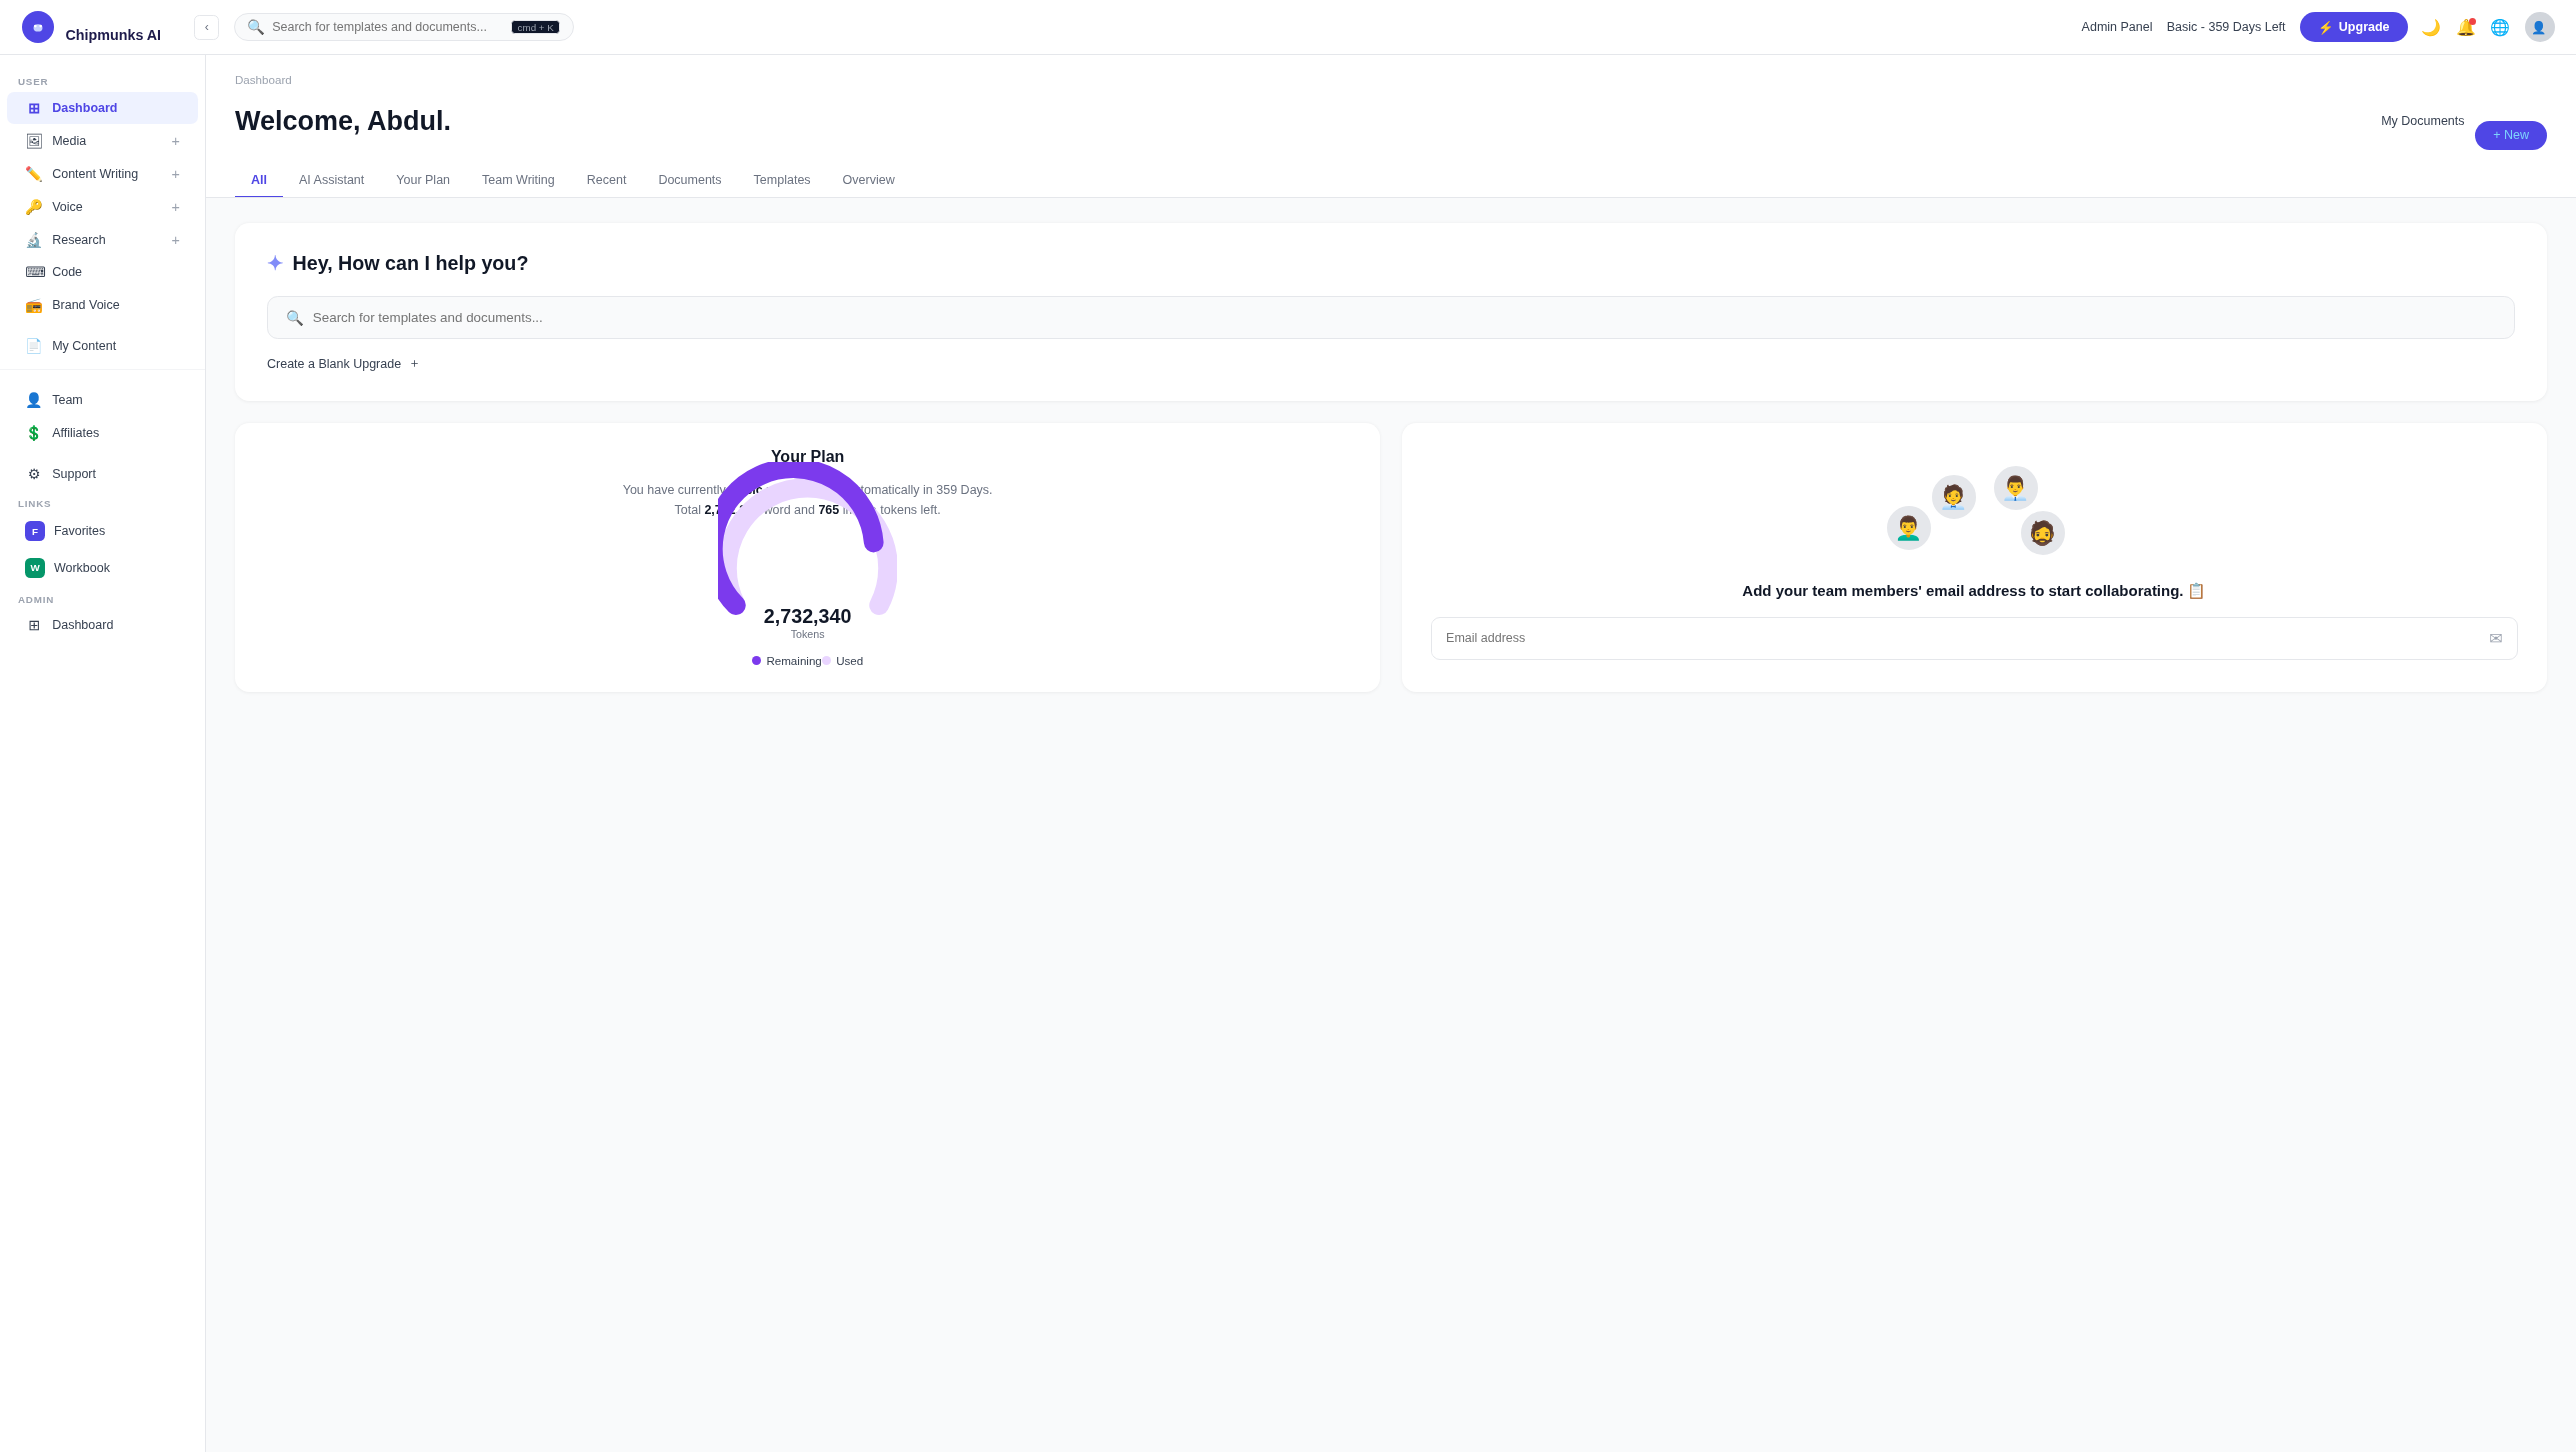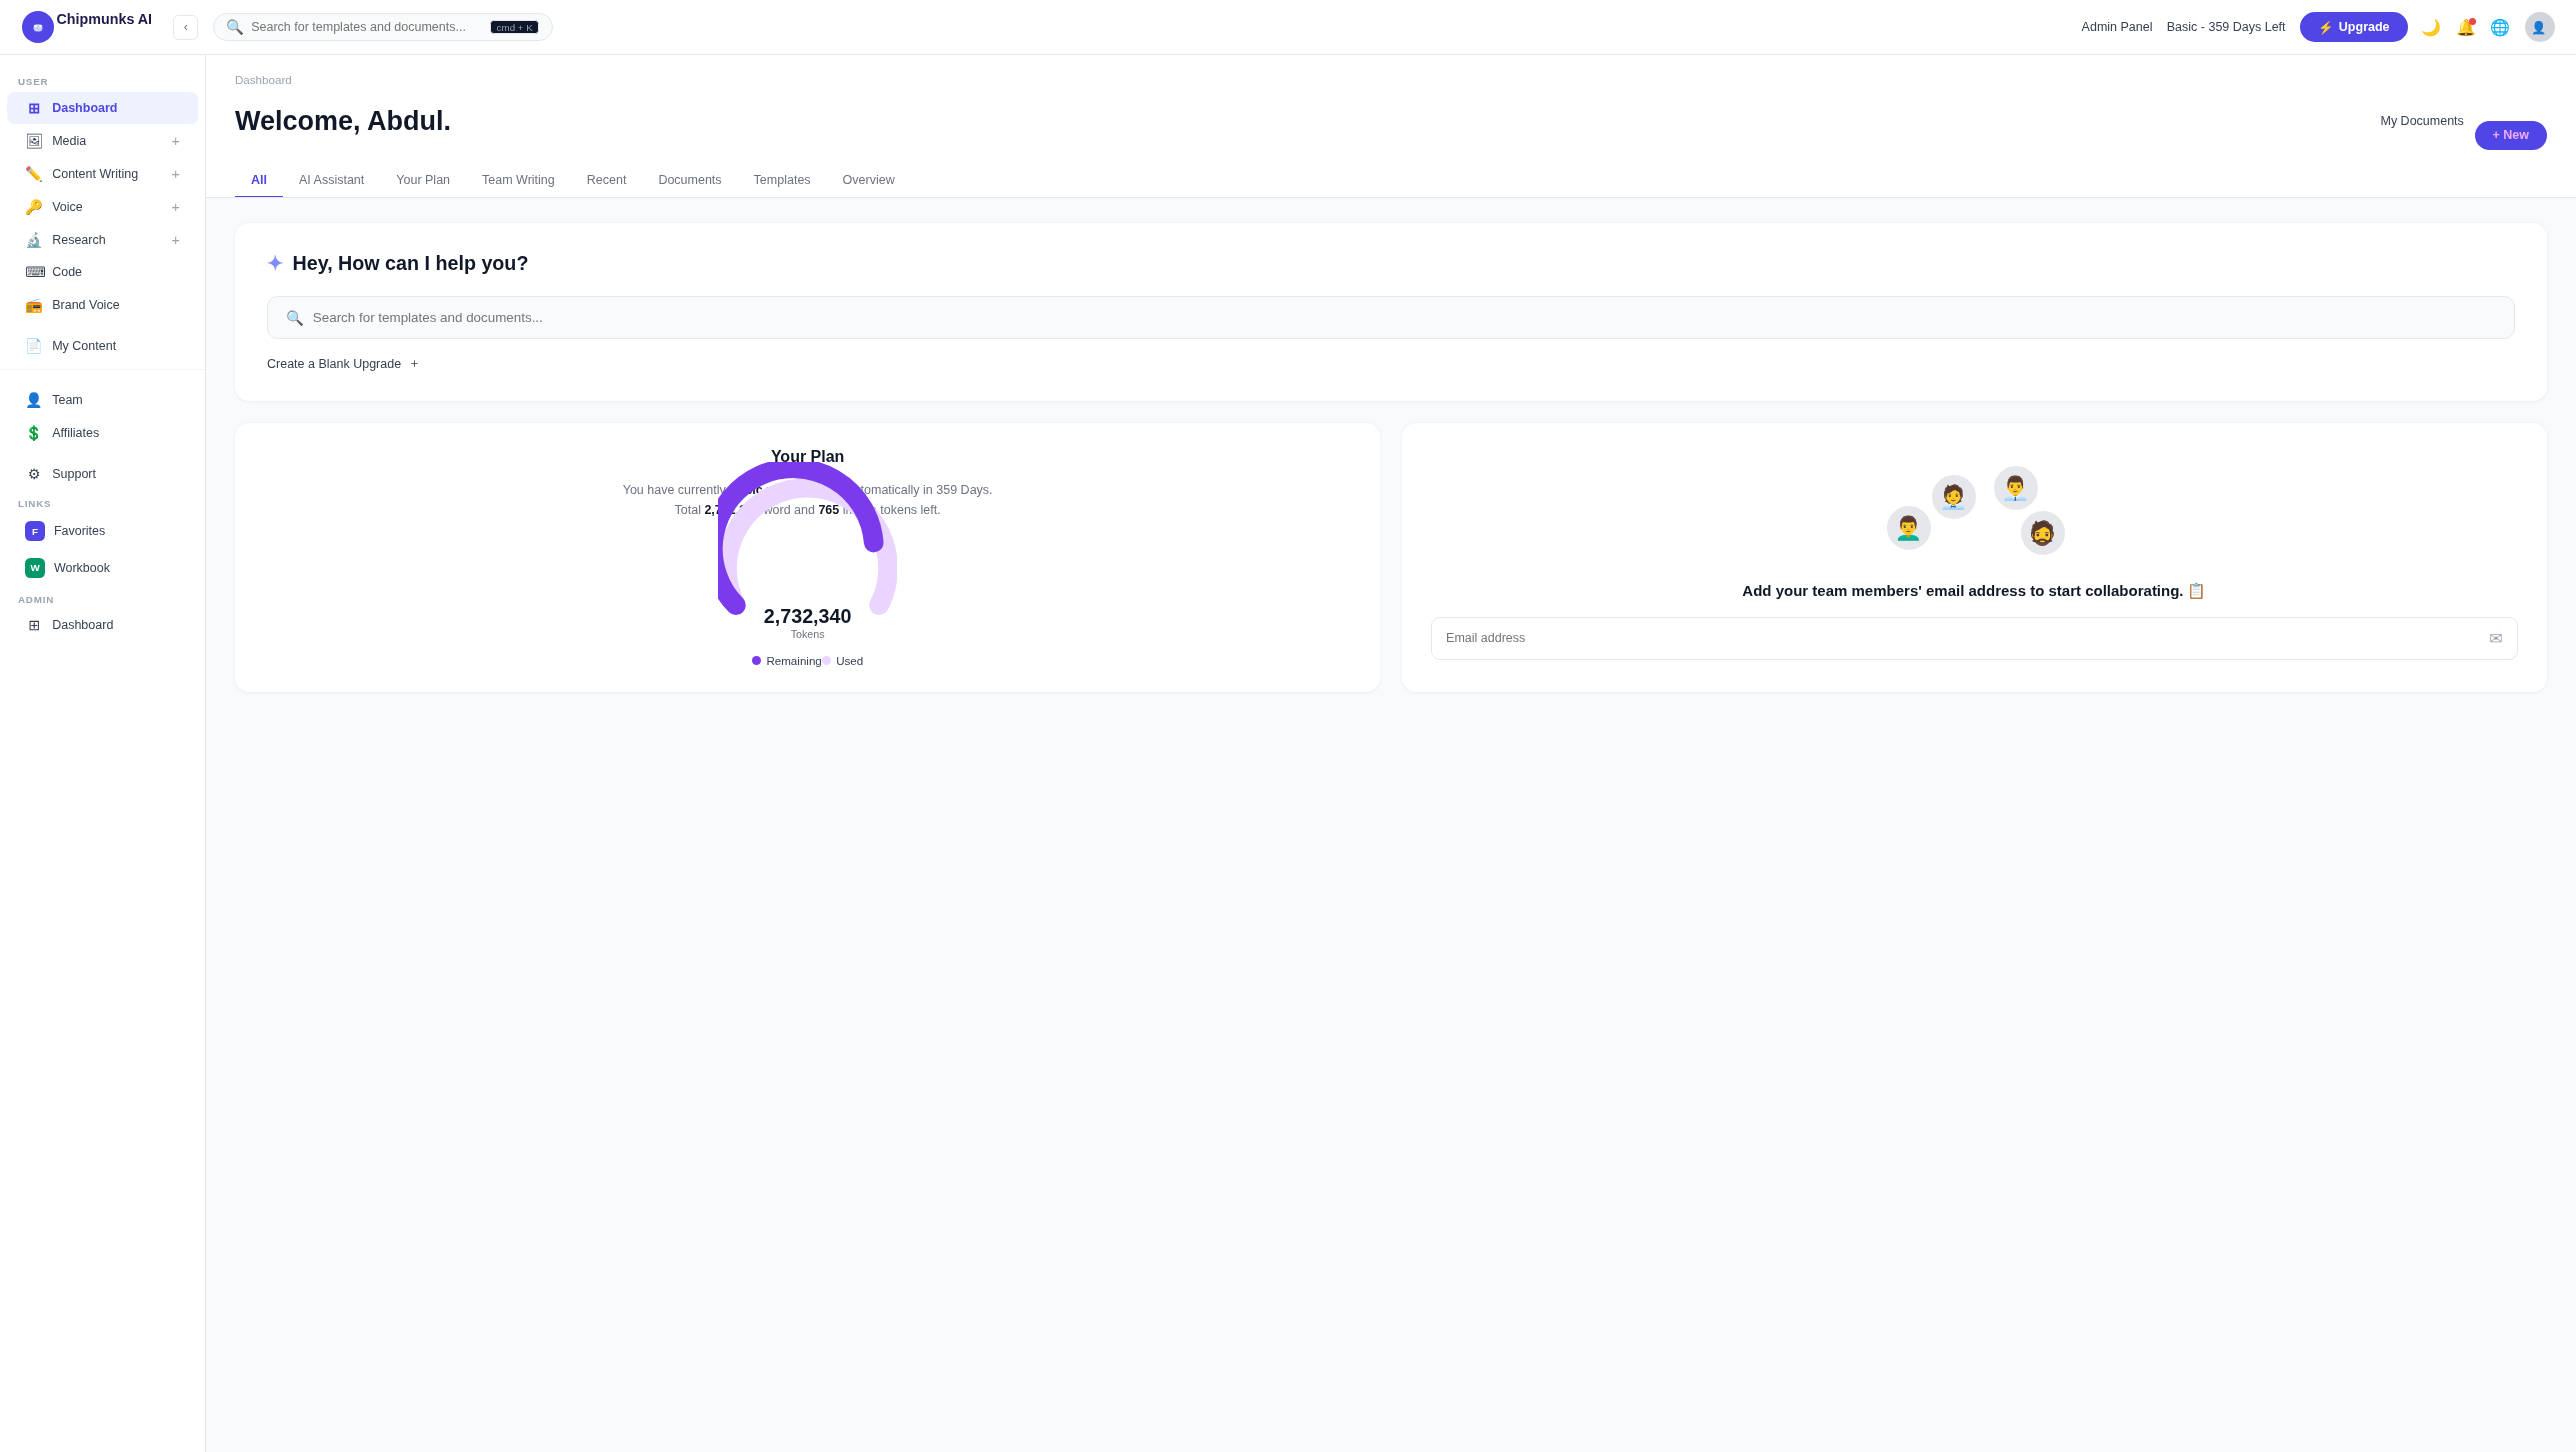--- a/index.html
+++ b/index.html
@@ -4,21 +4,21 @@
   <style>
     * { box-sizing: border-box; margin: 0; padding: 0; }
     body { font-family: -apple-system, BlinkMacSystemFont, 'Segoe UI', sans-serif; background: #f5f5f7; display: flex; flex-direction: column; height: 100vh; overflow: hidden; }
 
     
     .topnav {
       display: flex; align-items: center; gap: 14.3px;
       background: #fff; border-bottom: 0.9px solid #e5e7eb;
       padding: 0 21.5px; height: 55px; flex-shrink: 0;
     }
-    .logo { display: flex; align-items: flex-start; gap: 3px; margin-right: 7px; }
+    .logo { display: flex; align-items: flex-end; gap: 12px; margin-right: 19px; }
     .logo-icon { width: 32px; height: 32px; background: #4f46e5; border-radius: 50%; display: flex; align-items: center; justify-content: center; color: #fff; font-size: 12.5px; font-weight: bold; }
     .logo-text { font-size: 14.3px; font-weight: 700; color: #1e1b4b; }
     .sidebar-toggle { background: none; border: 0.9px solid #e5e7eb; border-radius: 5.4px; width: 25px; height: 25px; cursor: pointer; display: flex; align-items: center; justify-content: center; color: #6b7280; font-size: 12.5px; }
     .search-bar {
       display: flex; align-items: center; gap: 7.2px;
       background: #f9fafb; border: 0.9px solid #e5e7eb; border-radius: 21.5px;
       padding: 5.4px 12.5px; flex: 1; max-width: 340px;
     }
     .search-bar input { border: none; background: none; outline: none; font-size: 12.5px; color: #6b7280; width: 100%; }
     .search-kbd { background: #0f172a; border: 0.9px solid #e5e7eb; border-radius: 3.6px; padding: 0.9px 5.4px; font-size: 9.8px; color: #9ca3af; white-space: nowrap; }
@@ -59,22 +59,22 @@
     .content { flex: 1; overflow-y: auto; background: #f9fafb; }
 
     
     .page-header { background: #fff; padding: 18px 29px 0; border-bottom: 0.9px solid #e5e7eb; }
     .breadcrumb { font-size: 11.6px; color: #9ca3af; margin-bottom: 7.2px; }
     .page-title-row { display: flex; align-items: center; justify-content: space-between; margin-bottom: 14.3px; }
     .page-title { font-size: 27px; font-weight: 800; color: #111827; }
     .page-actions { display: flex; align-items: center; gap: 10.7px; }
     .my-docs-btn { background: none; border: none; font-size: 12.5px; color: #374151; cursor: pointer; font-weight: 500; }
     .new-btn {
-      background: #4f46e5; color: #f0abfc; border: none; border-radius: 21.5px;
-      padding: 7.2px 18px; font-size: 12.5px; font-weight: 700; cursor: pointer;
+      background: #4f46e5; color: #7dd3fc; border: none; border-radius: 21.5px;
+      padding: 7.2px 18px; font-size: 12.5px; font-weight: 400; cursor: pointer;
       display: flex; align-items: center; gap: 5.4px; margin-top: 28px;
     }
     .tabs { display: flex; gap: 0; align-items: flex-end; }
     .tab {
       padding: 9px 16px; font-size: 12.5px; color: #6b7280; cursor: pointer;
       border-bottom: 1.8px solid transparent; white-space: nowrap;
     }
     .tab.active { color: #4f46e5; border-bottom-color: #4f46e5; font-weight: 600; }
 
     

